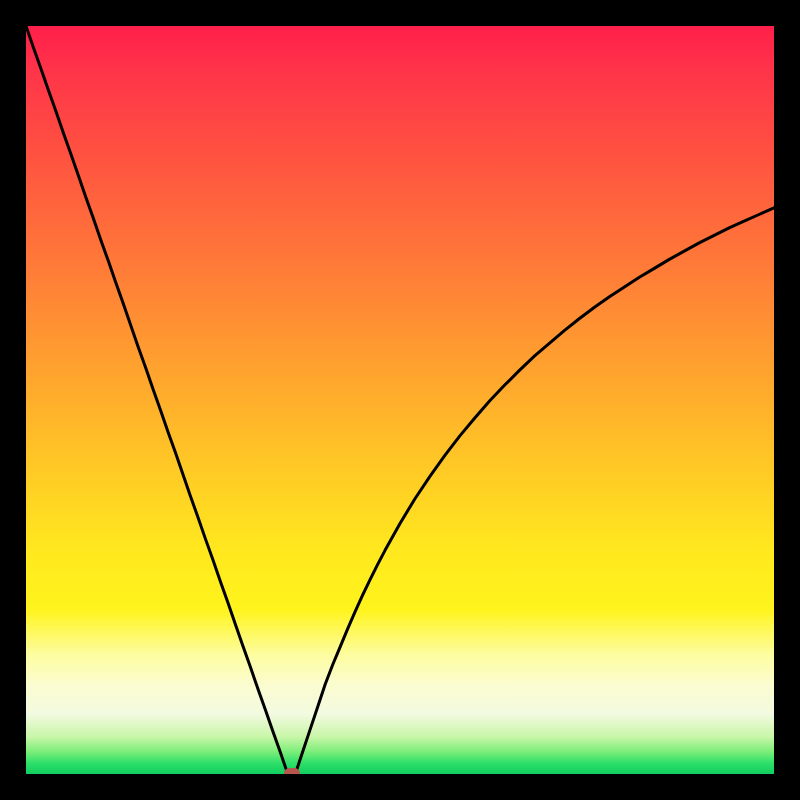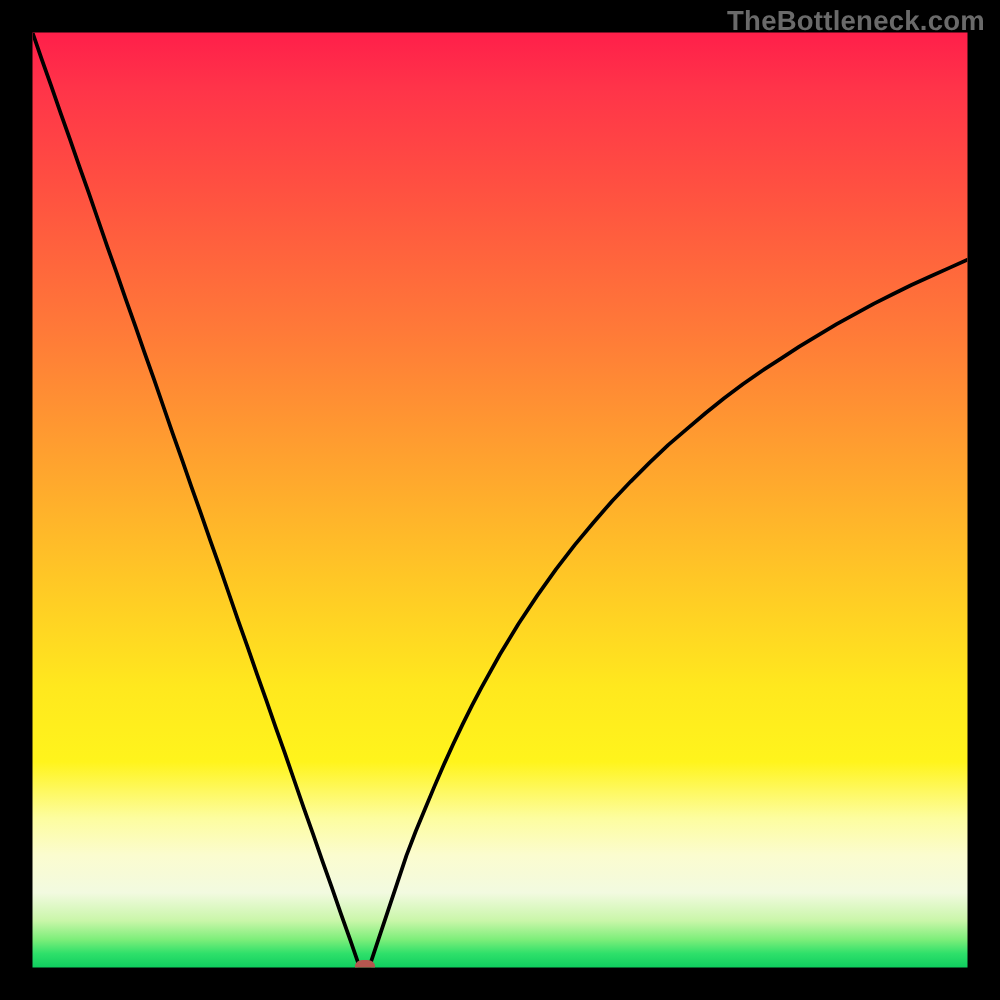--- a/index.html
+++ b/index.html
@@ -78,21 +78,20 @@
     border-radius: 6px / 5px;
     z-index: 3;
     transform: translate(-50%, -50%);
   }
 </style>
 </head>
 <body>
 
 <div class="frame">
 
-  <div class="watermark">TheBottleneck.com</div>
 
   <div class="plot-border"></div>
 
   <div class="plot-area">
     <svg class="curve" viewBox="0 0 748 748" preserveAspectRatio="none">
       <path id="curve-path" fill="none" stroke="#000" stroke-width="3" stroke-linecap="round" stroke-linejoin="round" d="M0.00 0.00 L7.48 21.69 L14.96 42.64 L22.44 64.33 L29.92 85.27 L37.40 106.96 L44.88 127.91 L52.36 149.60 L59.84 171.29 L67.32 192.24 L74.80 213.93 L82.28 234.87 L89.76 256.56 L97.24 277.51 L104.72 299.20 L112.20 320.89 L119.68 341.84 L127.16 363.53 L134.64 384.47 L142.12 406.16 L149.60 427.11 L157.08 448.80 L164.56 470.49 L172.04 491.44 L179.52 513.13 L187.00 534.07 L194.48 555.76 L201.96 576.71 L209.44 598.40 L216.92 620.09 L224.40 641.04 L231.88 662.73 L239.36 683.67 L246.84 705.36 L254.32 726.31 L261.80 748.00 L269.28 748.00 L276.76 725.56 L284.24 703.12 L291.72 680.68 L299.20 658.24 L306.68 638.79 L314.16 620.84 L321.64 602.89 L329.12 585.68 L336.60 569.23 L344.08 553.52 L351.56 538.56 L359.04 524.35 L374.00 497.42 L388.96 472.74 L403.92 450.30 L418.88 429.35 L433.84 409.90 L448.80 391.95 L463.76 374.75 L478.72 359.04 L493.68 344.08 L508.64 329.87 L523.60 317.15 L538.56 304.44 L553.52 292.47 L568.48 281.25 L583.44 270.78 L598.40 261.05 L613.36 251.33 L628.32 242.35 L643.28 233.38 L658.24 225.15 L673.20 216.92 L688.16 209.44 L703.12 201.96 L718.08 195.23 L733.04 188.50 L748.00 181.76"></path>
     </svg>
     <div id="marker" class="marker" style="left: 265.54px; top: 748px;"></div>
   </div>
 

